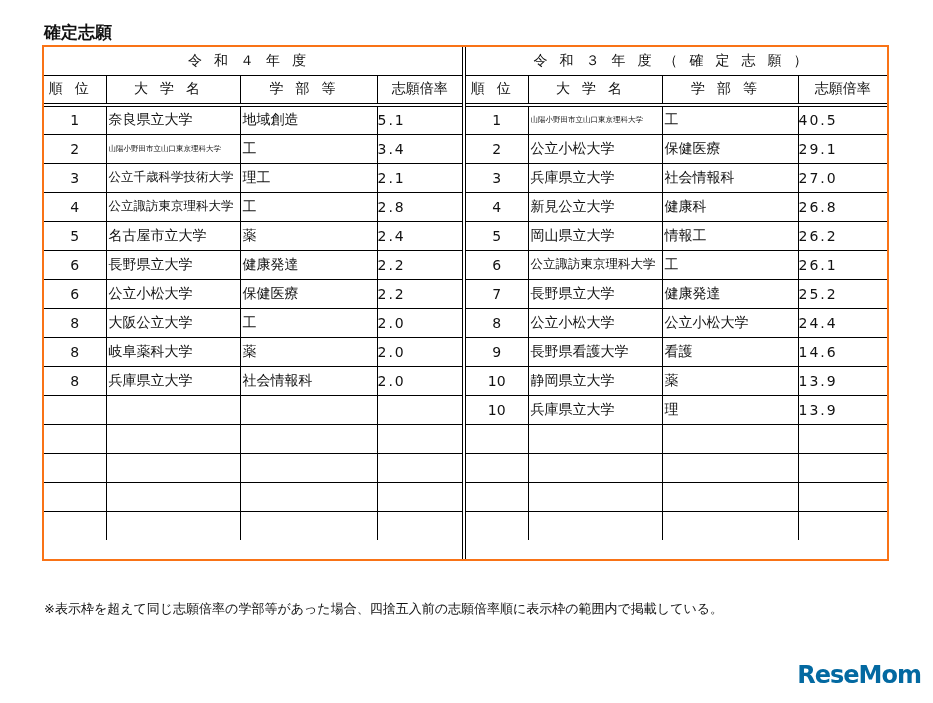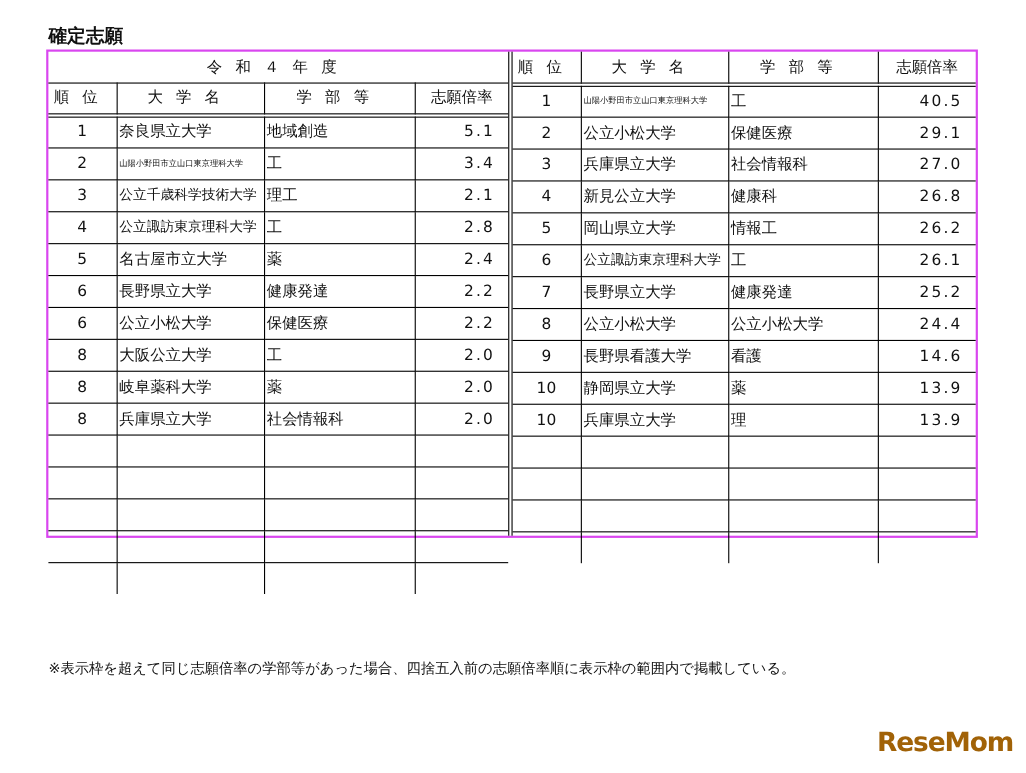--- a/index.html
+++ b/index.html
@@ -1,39 +1,39 @@
 <!DOCTYPE html>
 <html><head>
 <meta charset="utf-8">
 <style>
   html,body{margin:0;padding:0;background:#fff;}
   body{width:933px;height:703px;position:relative;overflow:hidden;font-family:"DejaVu Sans","Liberation Sans",sans-serif;color:#111;}
   .title{position:absolute;left:44px;top:21px;font-size:17px;font-weight:bold;letter-spacing:0px;}
-  .tables{position:absolute;left:42px;top:45px;width:847px;height:444px;border:2px solid #d946ef;box-sizing:border-box;display:flex;}
+  .tables{position:absolute;left:42px;top:45px;width:847px;height:516px;border:2px solid #f97316;box-sizing:border-box;display:flex;}
   .half{height:100%;box-sizing:border-box;}
   .half.left{width:422px;border-right:4px double #000;}
   .half.right{flex:1;}
   table{border-collapse:collapse;width:100%;table-layout:fixed;}
   td{border:1px solid #000;height:29px;padding:0;font-size:14px;box-sizing:border-box;white-space:nowrap;overflow:hidden;}
   tr.yr td{height:28px;text-align:center;letter-spacing:12px;font-size:14px;}
   tr.hd td{height:30px;text-align:center;font-size:14px;}
   tr.hd td.sp{letter-spacing:12px;}
   tr.hd{border-bottom:4px double #000;}
   td.rank{text-align:center;}
   td.uni{padding-left:2px;}
   td.uni.small{font-size:7.5px;}
   td.uni.mid{font-size:12.5px;}
   td.fac{padding-left:2px;}
-  td.rate{text-align:right;padding-right:12px;letter-spacing:2px;}
+  td.rate{padding-right:12px;letter-spacing:2px;}
   table tr:first-child td{border-top:none;}
   table tr td:first-child{border-left:none;}
   table tr td:last-child{border-right:none;}
   table tr:last-child td{border-bottom:none;}
   .notes{position:absolute;left:44px;top:596px;font-size:13px;line-height:26px;}
-  .logo{position:absolute;right:12px;bottom:14px;font-family:"DejaVu Sans",sans-serif;font-weight:bold;font-size:24px;color:#a16207;letter-spacing:-1px;}
+  .logo{position:absolute;right:12px;bottom:14px;font-family:"DejaVu Sans",sans-serif;font-weight:bold;font-size:24px;color:#0369a1;letter-spacing:-1px;}
 </style>
 </head>
 <body>
 
 <div class="title">確定志願</div>
 
 <div class="tables">
   <div class="half left">
     <table>
       <colgroup>
@@ -147,20 +147,23 @@
   </div>
   <div class="half right">
     <table>
       <colgroup>
           <col style="width:62px">
           <col style="width:134px">
           <col style="width:136px">
           <col>
         </colgroup>
       <tbody id="right-body">
+        <tr class="yr">
+          <td colspan="4">令和３年度（確定志願）</td>
+        </tr>
         <tr class="hd">
           <td class="sp">順位</td>
           <td class="sp">大学名</td>
           <td class="sp">学部等</td>
           <td>志願倍率</td>
         </tr>
       <tr>
             <td class="rank">1</td>
             <td class="uni small">山陽小野田市立山口東京理科大学</td>
             <td class="fac">工</td>

